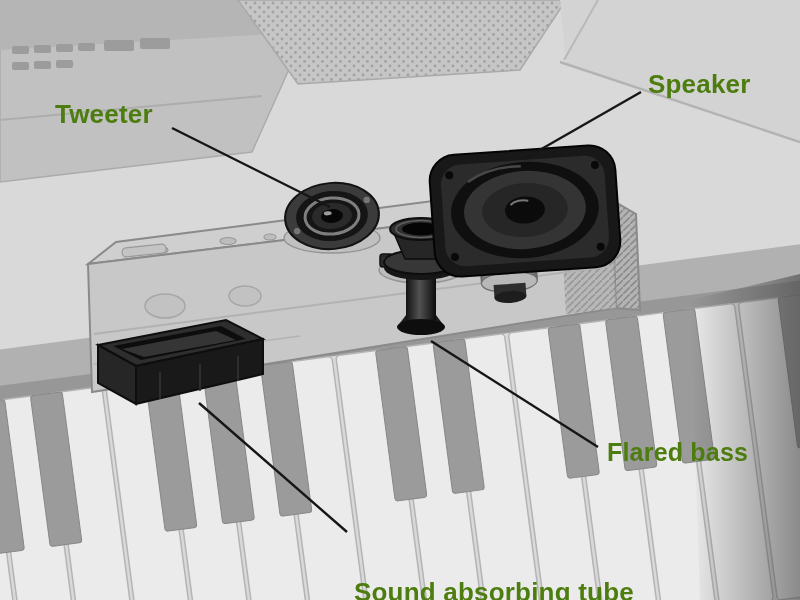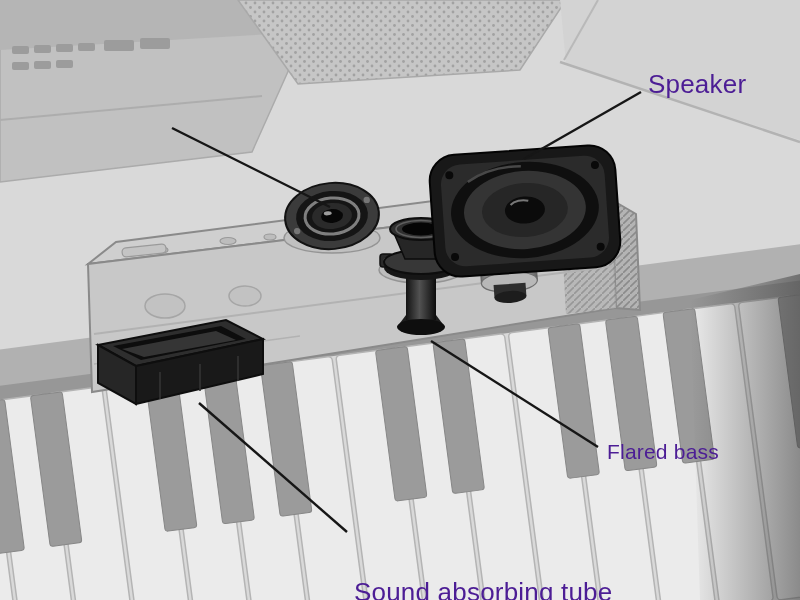--- a/index.html
+++ b/index.html
@@ -6,29 +6,29 @@
   .stage{
     position:relative;
     width:800px;height:600px;
     background:#d9d9d9;
     overflow:hidden;
     font-family:"Liberation Sans", sans-serif;
   }
   .stage svg{position:absolute;left:0;top:0;}
   .callout{
     position:absolute;
-    font-weight:400;
-    color:#4c1d95;
+    font-weight:700;
+    color:#4d7c0f;
     font-size:26px;
     letter-spacing:0.2px;
     line-height:30px;
     white-space:nowrap;
     user-select:none;
   }
-  .callout.small{font-size:21px;}
+  .callout.small{font-size:25px;}
 </style>
 </head>
 <body>
 
 <div class="stage">
 
 <svg width="800" height="600" viewBox="0 0 800 600">
   <defs>
     <pattern id="dots" width="9" height="9" patternUnits="userSpaceOnUse">
       <rect width="9" height="9" fill="#c6c6c6"></rect>
@@ -207,20 +207,21 @@
   </g>
 
   <g stroke="#161616" stroke-width="2.4">
     <line x1="172" y1="128" x2="330" y2="207"></line>
     <line x1="641" y1="92" x2="524" y2="159"></line>
     <line x1="598" y1="447" x2="431" y2="341"></line>
     <line x1="347" y1="532" x2="199" y2="403"></line>
   </g>
 </svg>
 
+<div class="callout" style="left:55px; top:99px;">Tweeter</div>
 
 <div class="callout" style="left:648px; top:69px;">Speaker</div>
 
 <div class="callout small" style="left:607px; top:437px;">
   <span style="display:block">Flared bass</span>
 </div>
 
 <div class="callout" style="left:354px; top:539px;margin-top:38px;">Sound absorbing tube</div>
 
 </div>

